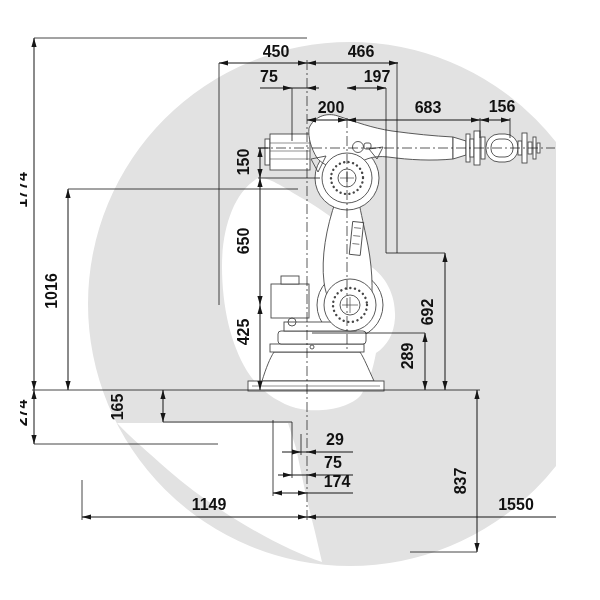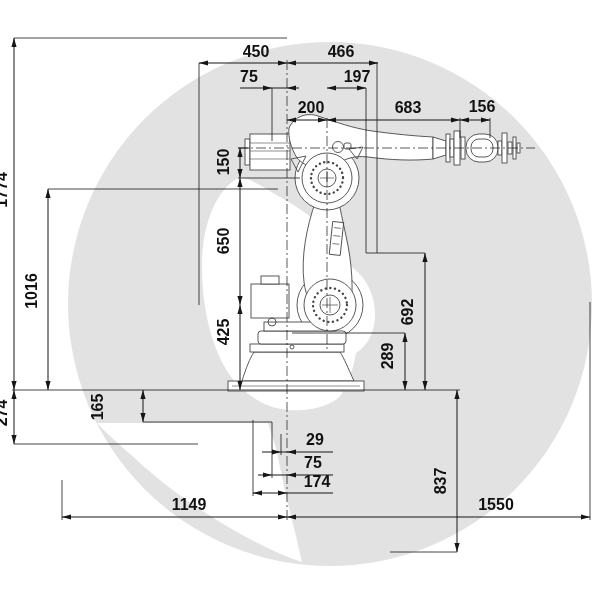--- a/index.html
+++ b/index.html
@@ -1,17 +1,17 @@
 <!DOCTYPE html>
 <html><head>
 <meta charset="utf-8">
 <style>
   html,body{margin:0;padding:0;background:#fff;}
-  #stage{position:relative;width:600px;height:600px;background:#fff;overflow:hidden;
-         font-family:"Liberation Sans",sans-serif;}
+  #stage{position:relative;width:536px;height:600px;background:#fff;overflow:hidden;
+         font-family:"Liberation Sans",sans-serif;margin-left:20px;}
   svg{display:block;}
   text.dim{font-family:"Liberation Sans","DejaVu Sans",sans-serif;font-weight:bold;}
 </style>
 </head>
 <body>
 
 <div id="stage">
   <svg id="cv" width="600" height="600" viewBox="0 0 600 600">
     <g id="layer-envelope">
         <path d="M 68,304 a 262,262 0 1,0 524,0 a 262,262 0 1,0 -524,0 Z M 238,178 C 214,192 202,228 202,266 C 202,308 211,344 227,371 C 239,390 258,403 276,408 C 300,414 330,408 341,395 C 349,382 353,369 356,353 C 367,346 374,334 375,318 C 376,297 367,277 350,266 C 346,252 337,238 325,228 C 312,217 295,205 280,197 C 266,189 248,176 238,178 Z M 97,423 L 268,423 L 276,448 L 287,500 L 295,532 L 302,562 C 262,549 196,512 148,470 C 128,452 110,437 97,423 Z" fill="#e2e2e2" fill-rule="evenodd"></path>

